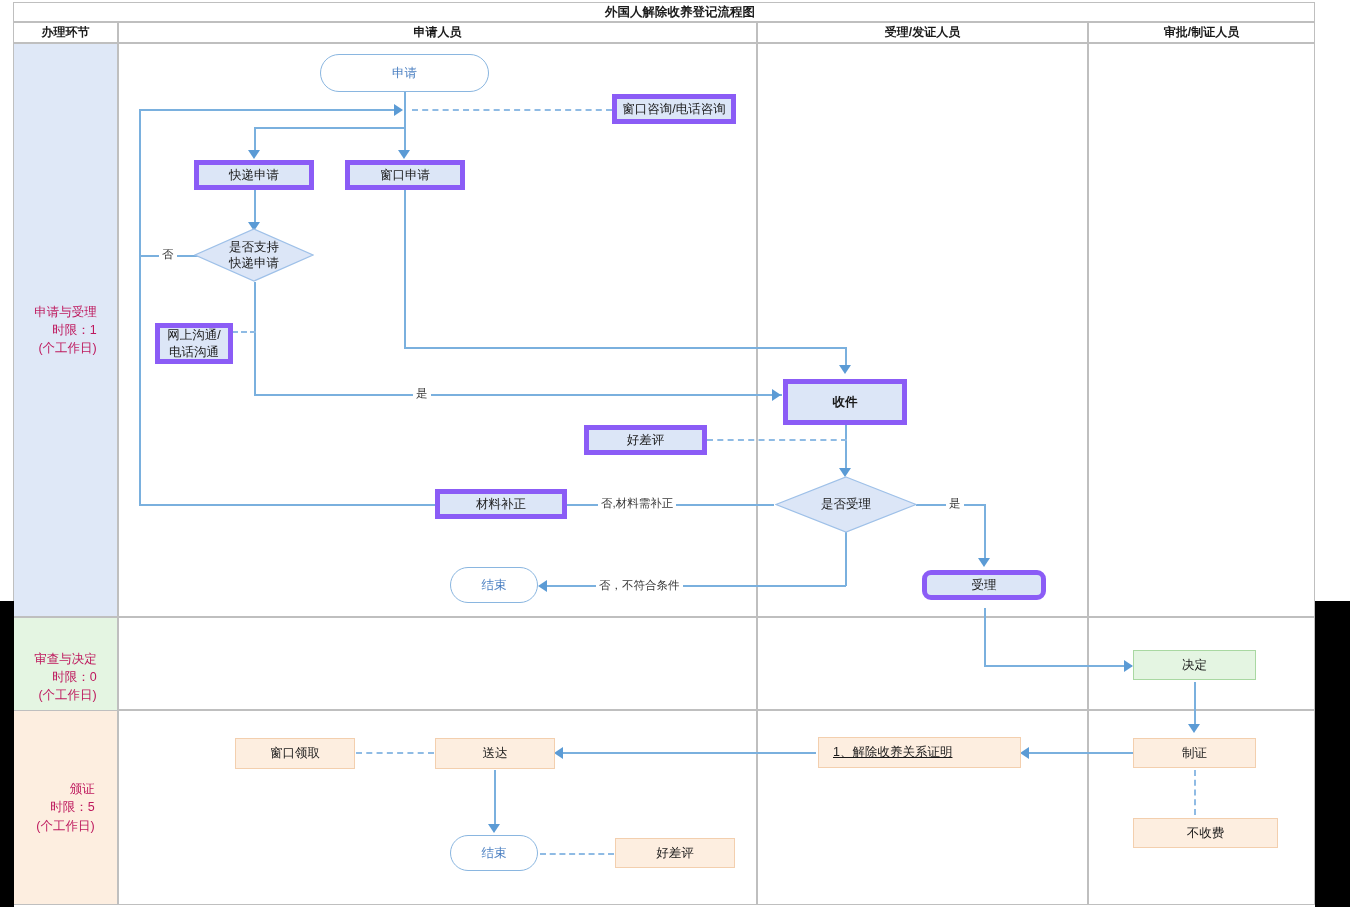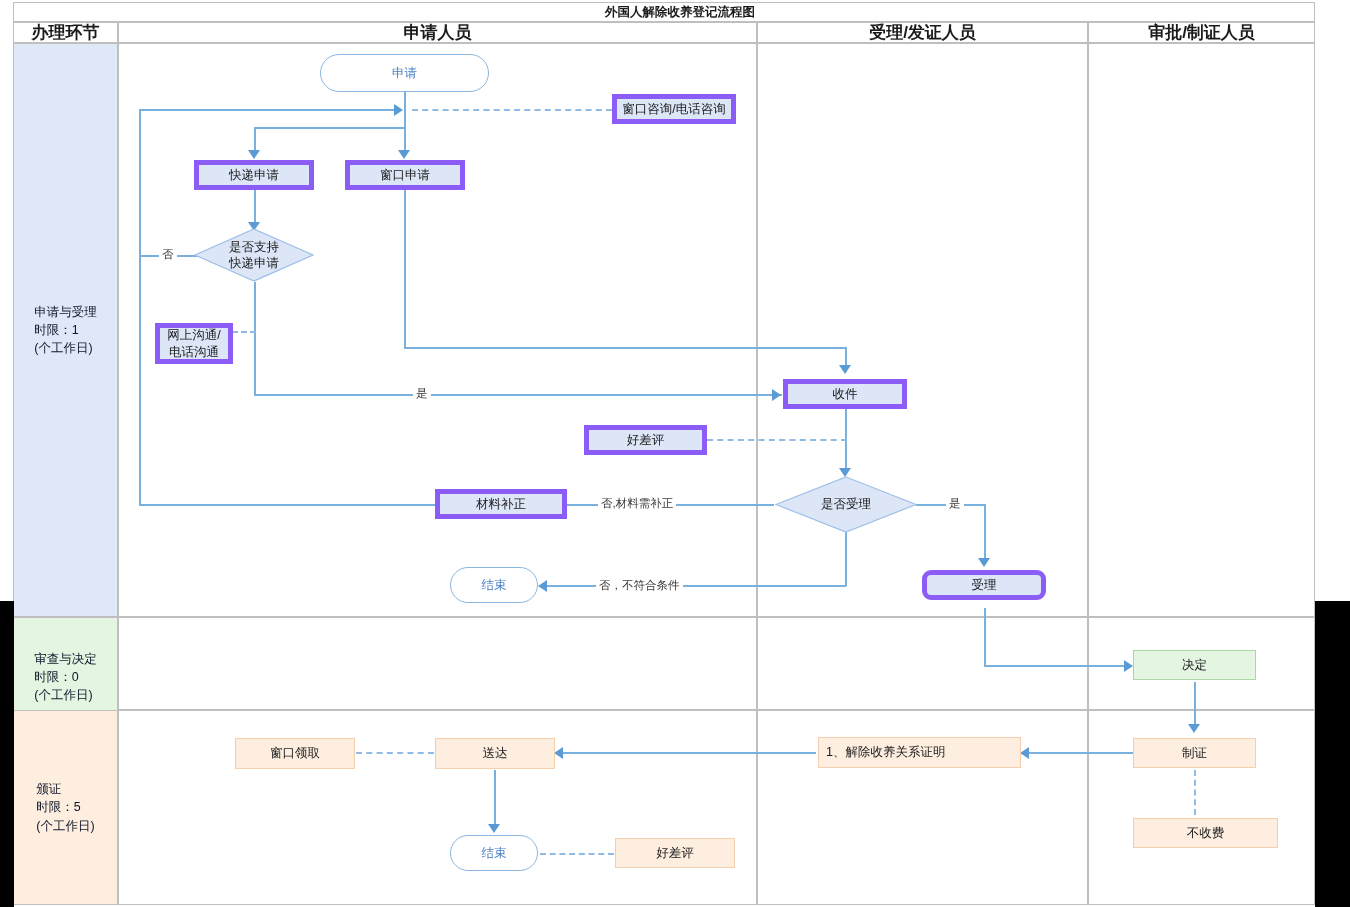--- a/index.html
+++ b/index.html
@@ -6,32 +6,32 @@
   body{font-family:"Liberation Sans","DejaVu Sans",sans-serif;}
   #page{position:relative;width:1350px;height:907px;background:#fff;overflow:hidden;}
 
   
   .blackbar{position:absolute;background:#000;}
   #bar-left{left:0;top:601px;width:14px;height:306px;}
   #bar-right{left:1315px;top:601px;width:35px;height:306px;}
 
   
   .cell{position:absolute;box-sizing:border-box;border:1px solid #bfbfbf;background:#fff;}
-  .hdr{display:flex;align-items:center;justify-content:center;font-size:17px;font-weight:bold;color:#1a1a1a;}
+  .hdr{display:flex;align-items:center;justify-content:center;font-size:12px;font-weight:bold;color:#1a1a1a;}
   .titlecell{display:flex;align-items:center;justify-content:center;font-size:12.5px;font-weight:bold;color:#1a1a1a;}
-  .stagecell{display:flex;align-items:center;justify-content:center;text-align:left;font-size:12.5px;color:#0f172a;line-height:1.45;white-space:pre-line;}
+  .stagecell{display:flex;align-items:center;justify-content:center;text-align:right;font-size:12.5px;color:#be185d;line-height:1.45;white-space:pre-line;}
 
   
   .node{position:absolute;box-sizing:border-box;display:flex;align-items:center;justify-content:center;
         text-align:center;font-size:12.5px;line-height:1.35;color:#1a1a1a;white-space:pre-line;}
   .n-blue{background:#dce6f7;border:5px solid #8b5cf6;}
   .n-green{background:#e4f5e2;border:1px solid #a9d8a2;}
   .n-peach{background:#fdeee0;border:1px solid #f3cfae;}
   .n-term{background:#ffffff;border:1px solid #8ab6e0;border-radius:22px;color:#4a7fc1;}
-  .n-left{justify-content:flex-start;padding-left:7px;text-align:center;}
+  .n-left{justify-content:flex-start;padding-left:14px;text-align:center;text-decoration:underline;}
 
   
   .diamond{position:absolute;}
   .diamond .dlabel{position:absolute;inset:0;display:flex;align-items:center;justify-content:center;
         text-align:center;font-size:12.5px;line-height:1.3;color:#1a1a1a;white-space:pre-line;}
 
   
   .ln{position:absolute;background:#7ab0de;}
   .lh{height:1.6px;}
   .lv{width:1.6px;}
@@ -161,21 +161,21 @@
     <svg width="120" height="54" viewBox="0 0 120 54">
       <polygon points="60,1 119,27 60,53 1,27" fill="#dce6f7" stroke="#9ec0e8" stroke-width="1.2"></polygon>
     </svg>
     <div class="dlabel">是否支持
 快递申请</div>
   </div>
 
   <div class="node n-blue" style="left:155px;top:311px;width:78px;height:41px;margin-top:12px;">网上沟通/
 电话沟通</div>
 
-  <div class="node n-blue" style="left:783px;top:379px;width:124px;height:30px;">收件</div>
+  <div class="node n-blue" style="left:783px;top:379px;width:124px;height:46px;font-weight:bold;">收件</div>
 
   <div class="node n-blue" style="left:584px;top:425px;width:123px;height:30px;">好差评</div>
 
   <div class="diamond" style="left:775px;top:476px;width:142px;height:57px;">
     <svg width="142" height="57" viewBox="0 0 142 57">
       <polygon points="71,1 141,28.5 71,56 1,28.5" fill="#dce6f7" stroke="#9ec0e8" stroke-width="1.2"></polygon>
     </svg>
     <div class="dlabel">是否受理</div>
   </div>
 

